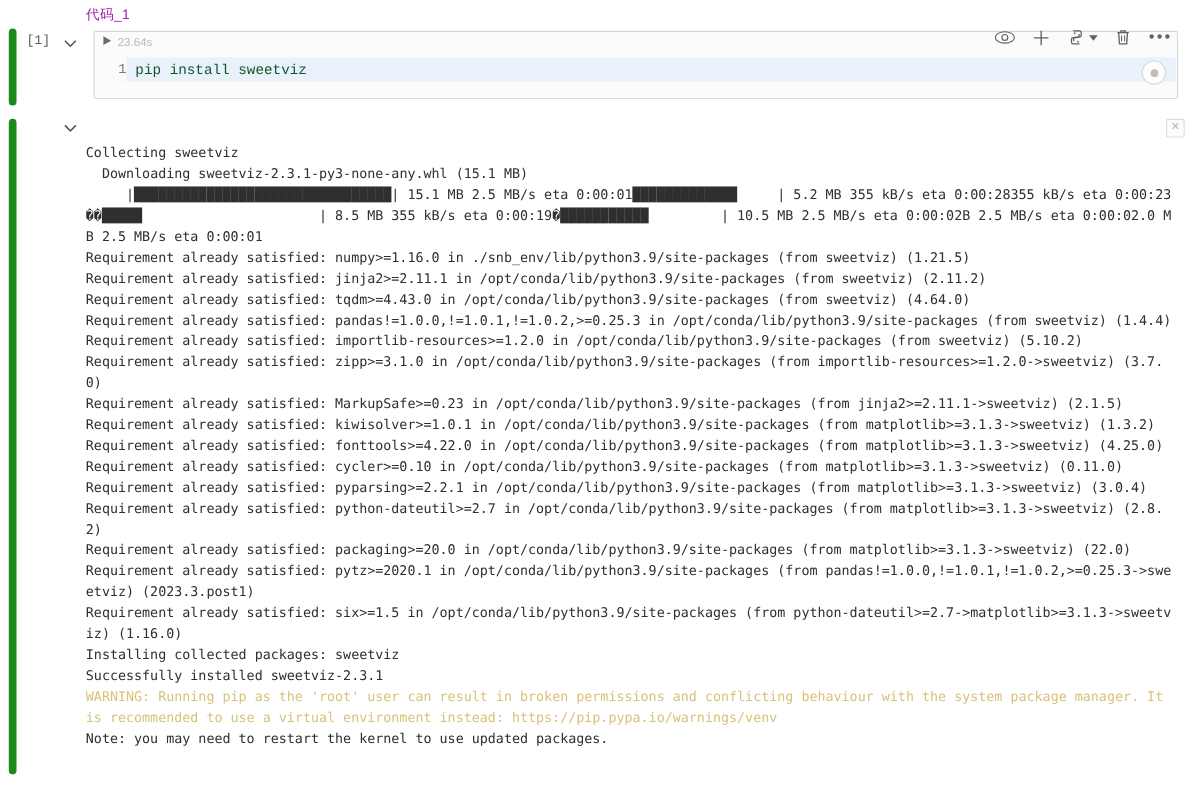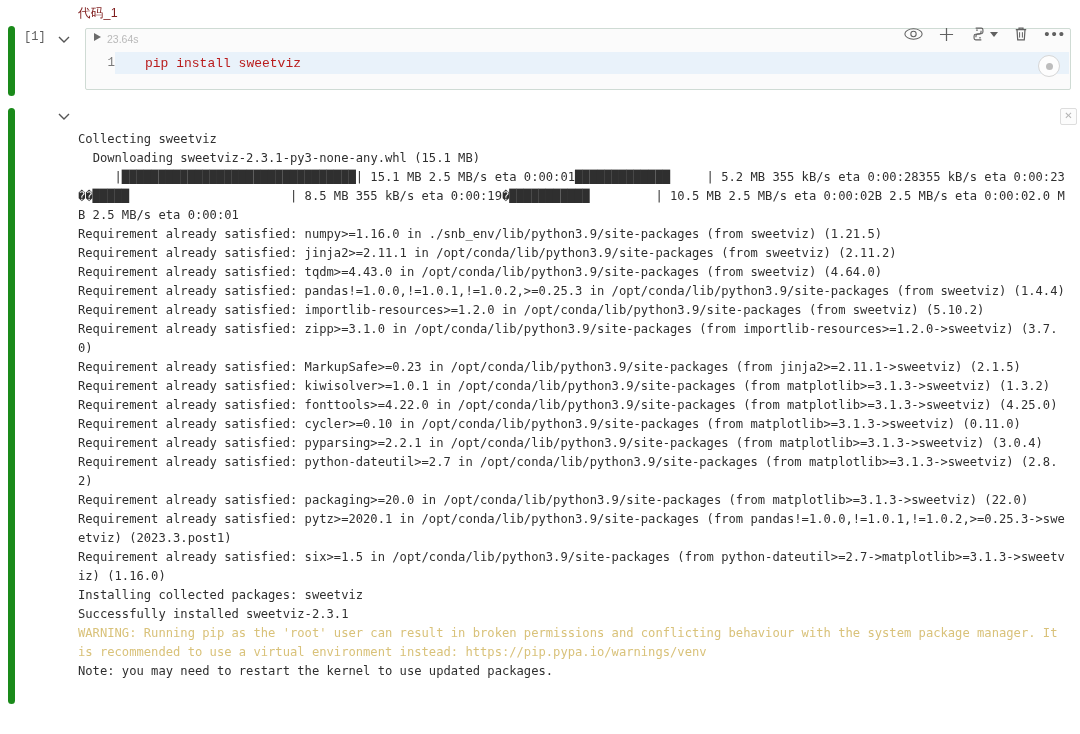--- a/index.html
+++ b/index.html
@@ -20,21 +20,21 @@
     position: relative;
     width: 1080px;
     height: 734px;
   }
 
   .cell-title {
     position: absolute;
     left: 78px;
     top: 5px;
     font-size: 12.5px;
-    color: #7f1d1d;
+    color: #a21caf;
     letter-spacing: .3px;
     font-family: "Liberation Sans", sans-serif;
   }
 
   .green-bar {
     position: absolute;
     left: 8px;
     width: 7px;
     border-radius: 4px;
     background: #1a8a1a;
@@ -108,23 +108,23 @@
     width: 28px;
     text-align: right;
     font-size: 12.5px;
     color: #7a7a7a;
     font-family: "Liberation Mono", monospace;
     background: #fbfbfb;
     line-height: 22px;
     height: 22px;
   }
   .code-text {
-    margin-left: 30px;
+    margin-left: 8px;
     font-size: 13px;
-    color: #b91c1c;
+    color: #14532d;
     font-family: "Liberation Mono", monospace;
     white-space: pre;
   }
 
   
   .toolbar {
     position: absolute;
     right: 14px;
     top: 26px;
     display: flex;

